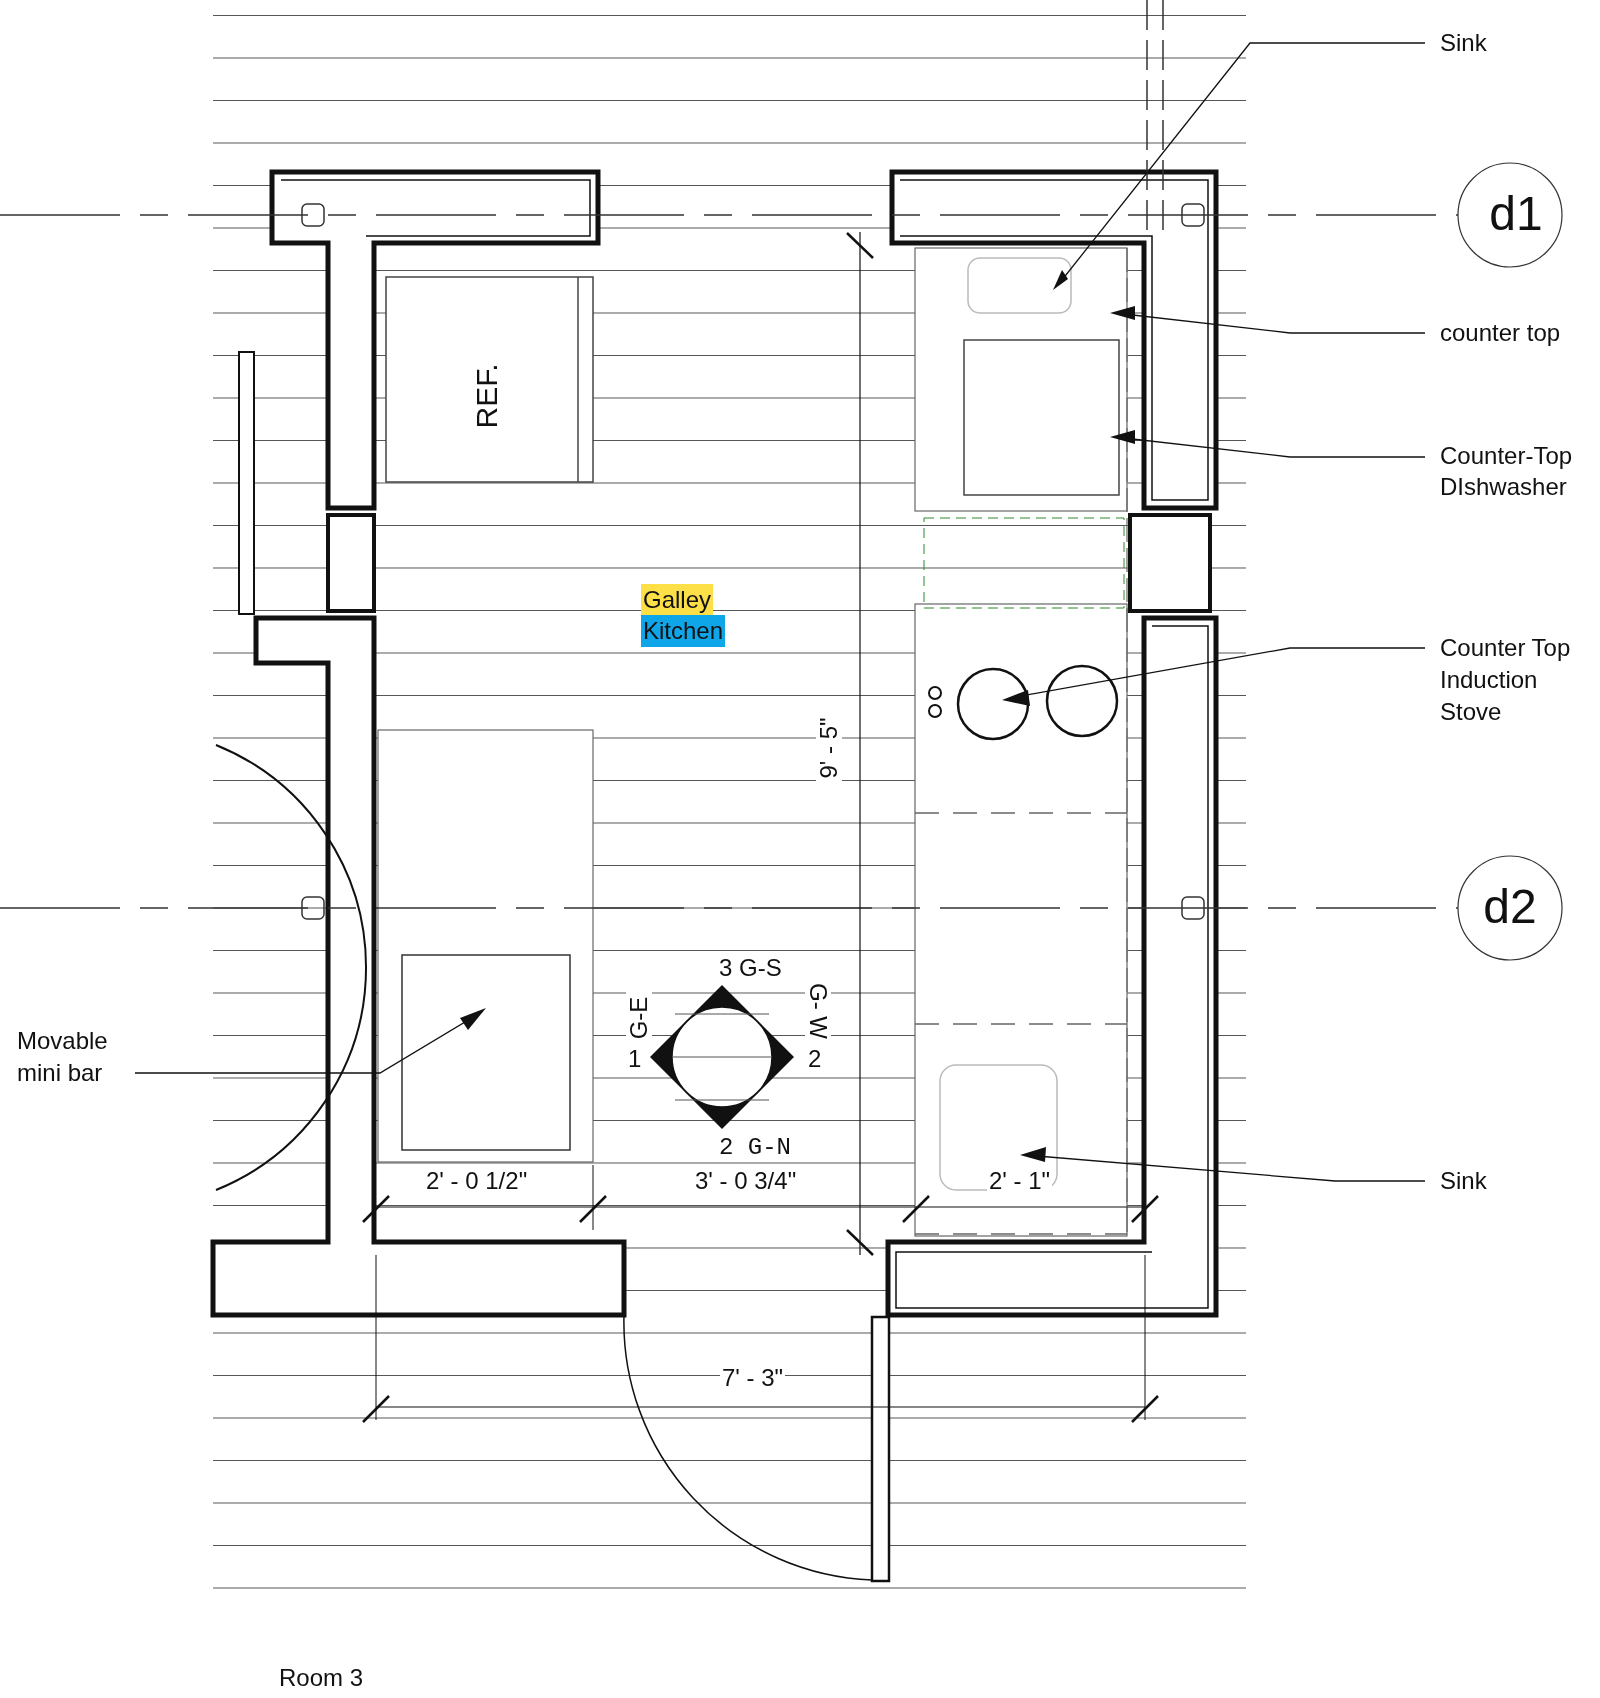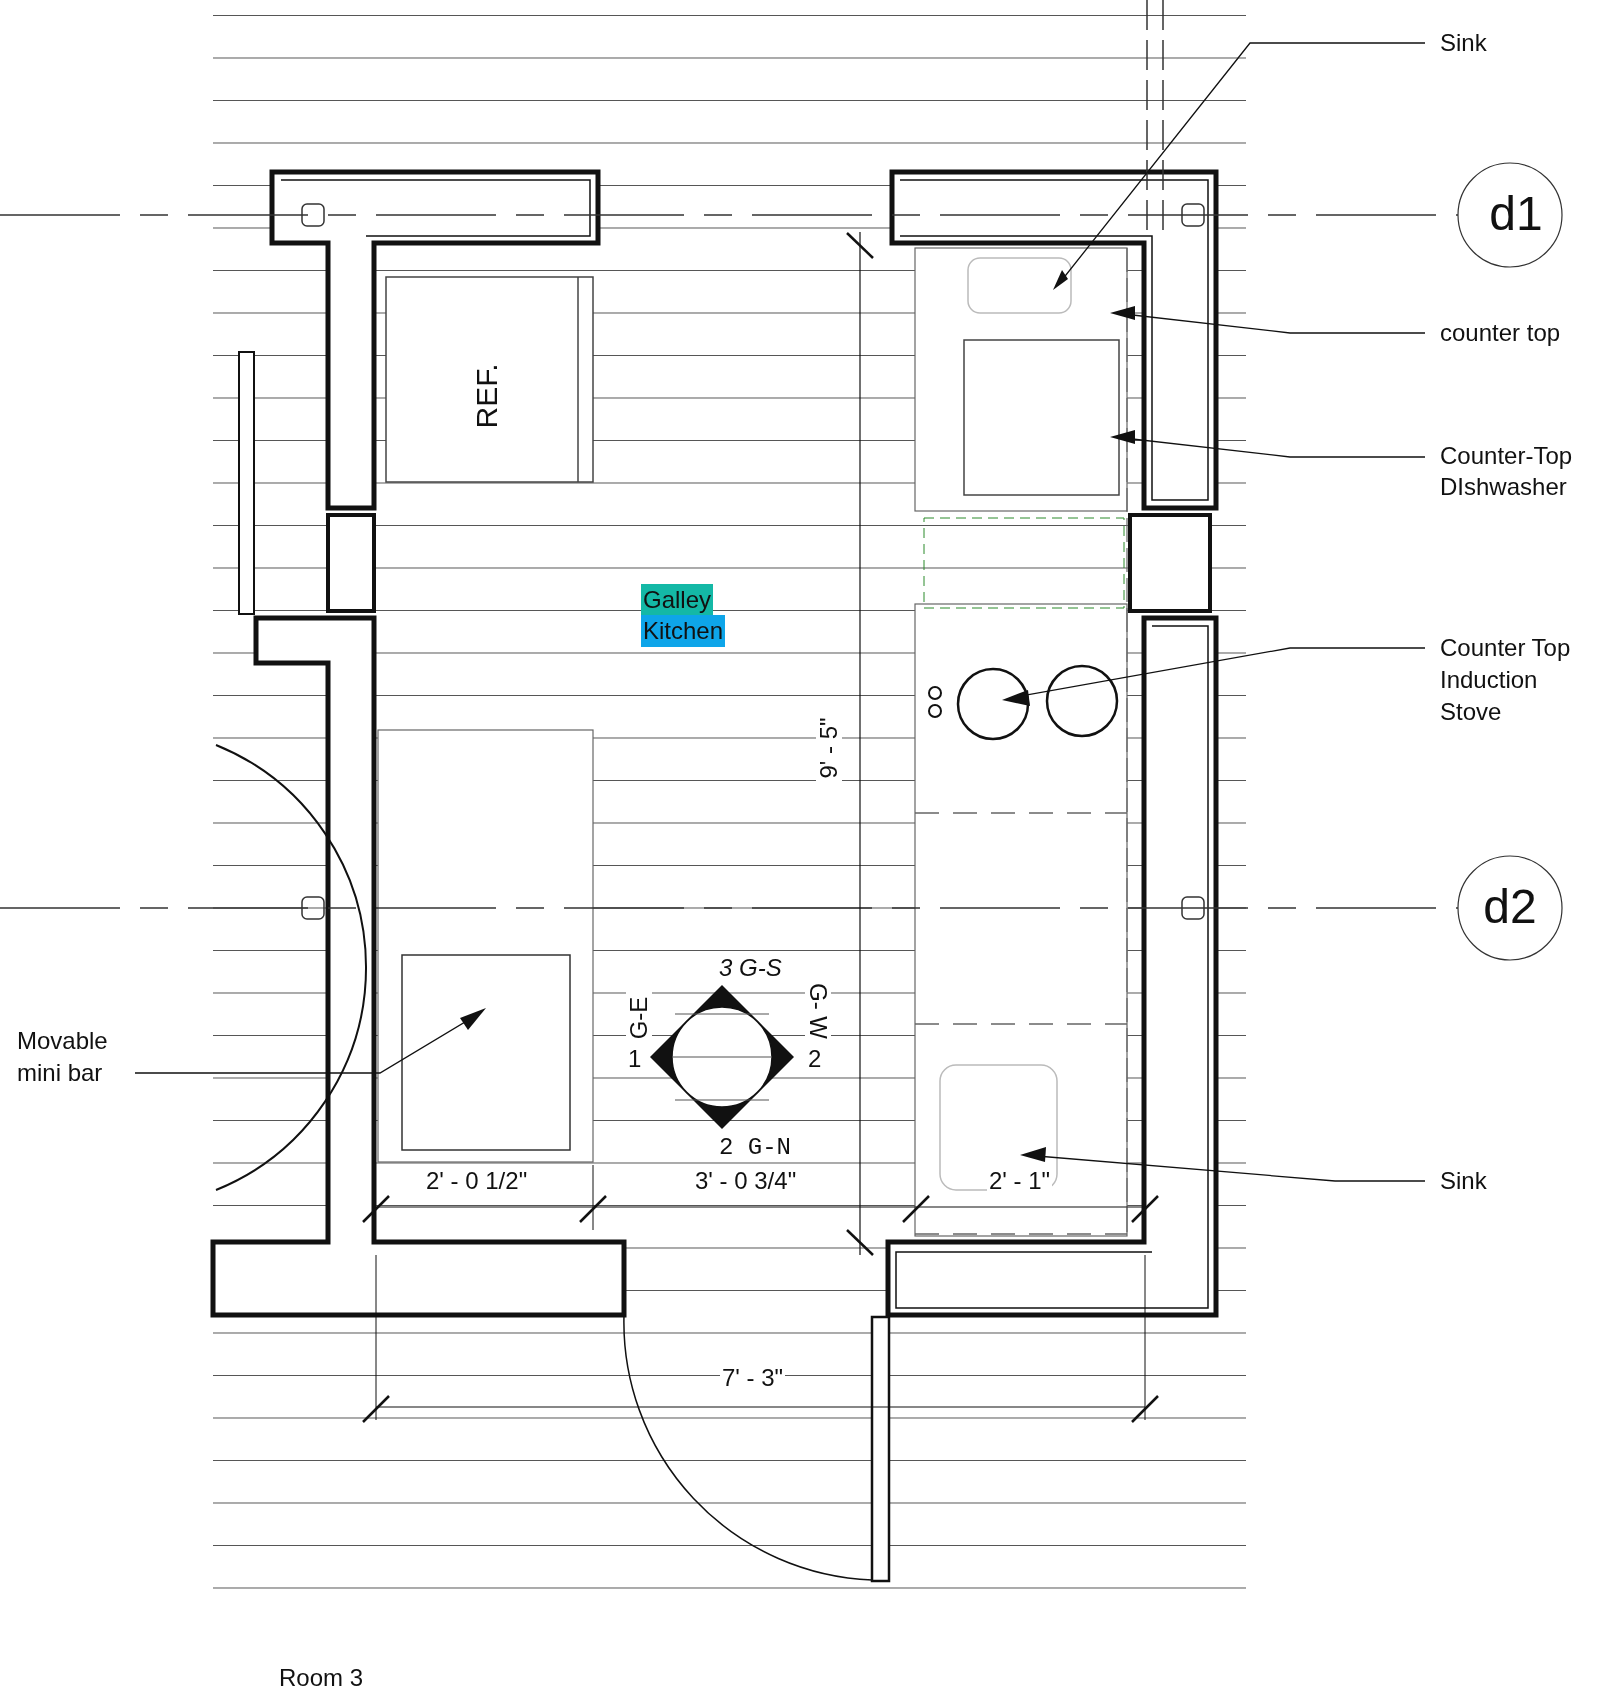--- a/index.html
+++ b/index.html
@@ -143,31 +143,31 @@
 <div class="lbl" style="left:1440px; top:632px;">Counter Top</div>
 <div class="lbl" style="left:1440px; top:664px;">Induction</div>
 <div class="lbl" style="left:1440px; top:696px;">Stove</div>
 <div class="lbl" style="left:1440px; top:1165px;">Sink</div>
 <div class="lbl" style="left:17px; top:1025px;">Movable</div>
 <div class="lbl" style="left:17px; top:1057px;">mini bar</div>
 
 <div class="tag" style="left:1458px; top:190px; width:116px;">d1</div>
 <div class="tag" style="left:1458px; top:883px; width:104px;">d2</div>
 
-<div class="lbl" style="left:641px; top:584px; background:#14b8a6; padding:0 2px;">Galley</div>
+<div class="lbl" style="left:641px; top:584px; background:#fde047; padding:0 2px;">Galley</div>
 <div class="lbl" style="left:641px; top:615px; background:#0ea5e9; padding:0 2px;text-align:center;">Kitchen</div>
 
 <div class="lbl rot" style="left:452px; top:380px; font-size:30px; width:70px; text-align:center;">REF.</div>
 
 <div class="dim" style="left:424px; top:1168px;">2' - 0 1/2"</div>
 <div class="dim" style="left:693px; top:1168px;">3' - 0 3/4"</div>
 <div class="dim" style="left:987px; top:1168px;">2' - 1"</div>
 <div class="dim" style="left:720px; top:1365px;">7' - 3"</div>
 <div class="dim rot" style="left:787px; top:735px; width:80px; text-align:center;">9' - 5"</div>
 
-<div class="dim" style="left:717px; top:955px;font-style:italic;">3 G-S</div>
+<div class="dim" style="left:717px; top:955px;">3 G-S</div>
 <div class="dim" style="left:717px; top:1135px;font-family:Liberation Mono, monospace;">2 G-N</div>
 <div class="dim" style="left:626px; top:1046px;">1</div>
 <div class="dim rot" style="left:612px; top:1005px; width:50px; text-align:center;">G-E</div>
 <div class="dim" style="left:806px; top:1046px;">2</div>
 <div class="dim rot90" style="left:781px; top:998px; width:70px; text-align:center;">G- W</div>
 
 <div class="lbl" style="left:279px; top:1662px;text-align:center;">Room 3</div>
 
 </body></html>

